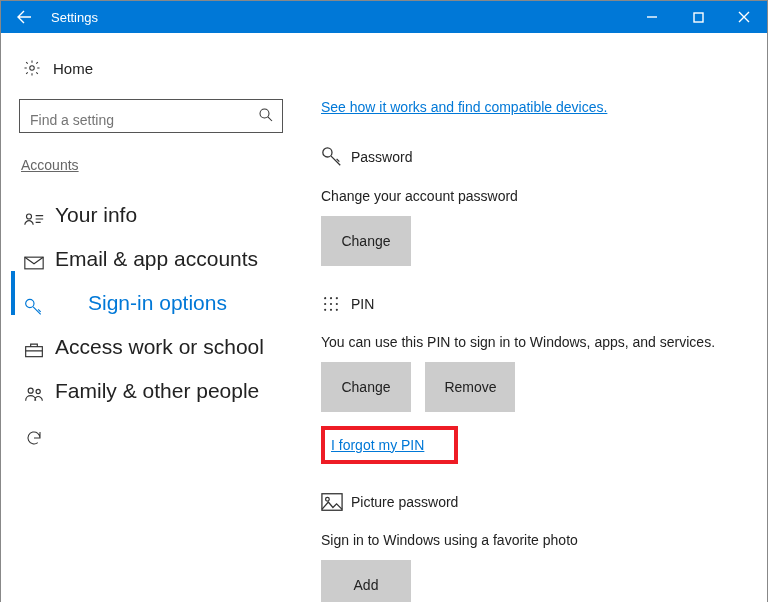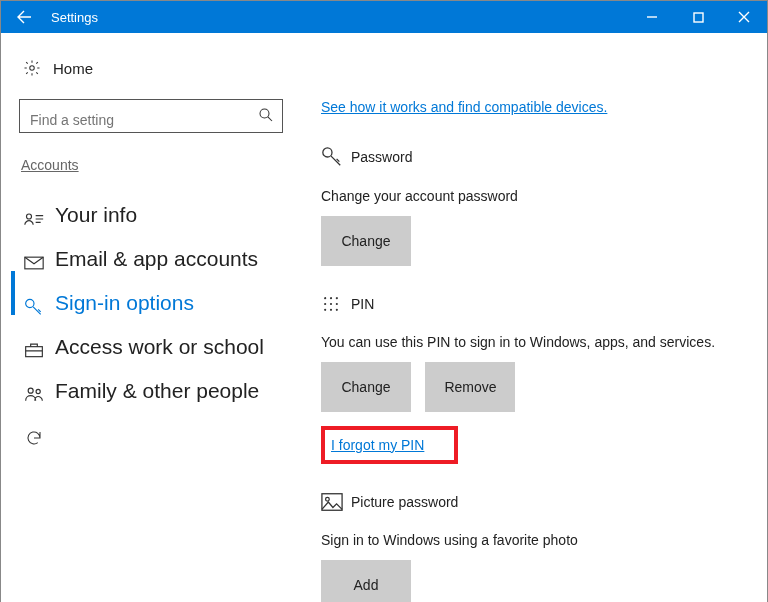--- a/index.html
+++ b/index.html
@@ -13,21 +13,21 @@
   .body { flex: 1; display: flex; background: #fff; }
   .sidebar { width: 300px; padding: 18px 10px 0 10px; }
   .home-row { display: flex; align-items: flex-end; padding: 8px 8px; font-size: 15px; color: #222; }
   .home-row .icon { width: 26px; display: flex; justify-content: center; margin-right: 8px; }
   .search-wrap { margin: 14px 8px 18px 8px; position: relative; }
   .search { width: 100%; height: 34px; border: 1px solid #555; padding: 8px 34px 0 10px; font-size: 14px; background: #fff; color: #666; }
   .search-icon { position: absolute; right: 8px; top: 7px; }
   .section-label { color: #666; font-size: 14px; padding: 6px 10px 10px 10px; text-decoration: underline; }
   .nav-item { display: flex; align-items: flex-end; height: 44px; padding: 0 10px; font-size: 21px; color: #222; }
   .nav-item .icon { width: 26px; display: flex; justify-content: center; margin-right: 8px; }
-  .nav-item.active { color: #0078d7; border-left: 4px solid #0078d7; padding-left: 6px; }
+  .nav-item.active { color: #0078d7; border-left: 4px solid #0078d7; padding-left: 6px; gap: 33px; }
   .nav-item.active svg { stroke: #0078d7; }
   .content { flex: 1; padding: 28px 20px 0 20px; color: #222; margin-top: 36px; }
   .topline { vertical-align: middle; line-height: 1.3; margin-bottom: 28px; }
   .link { color: #0078d7; font-size: 14px; }
   .section { margin-bottom: 28px; }
   .section-head { display: flex; align-items: center; margin-bottom: 20px; }
   .section-head .icon { width: 30px; display: flex; justify-content: flex-start; }
   .section-head h2 { font-weight: 400; font-size: 14px; }
   .desc { font-size: 14px; margin-bottom: 12px; }
   .btn { background: #ccc; border: none; height: 50px; min-width: 90px; padding: 0 16px; font-size: 14px; color: #222; margin-right: 10px; }

